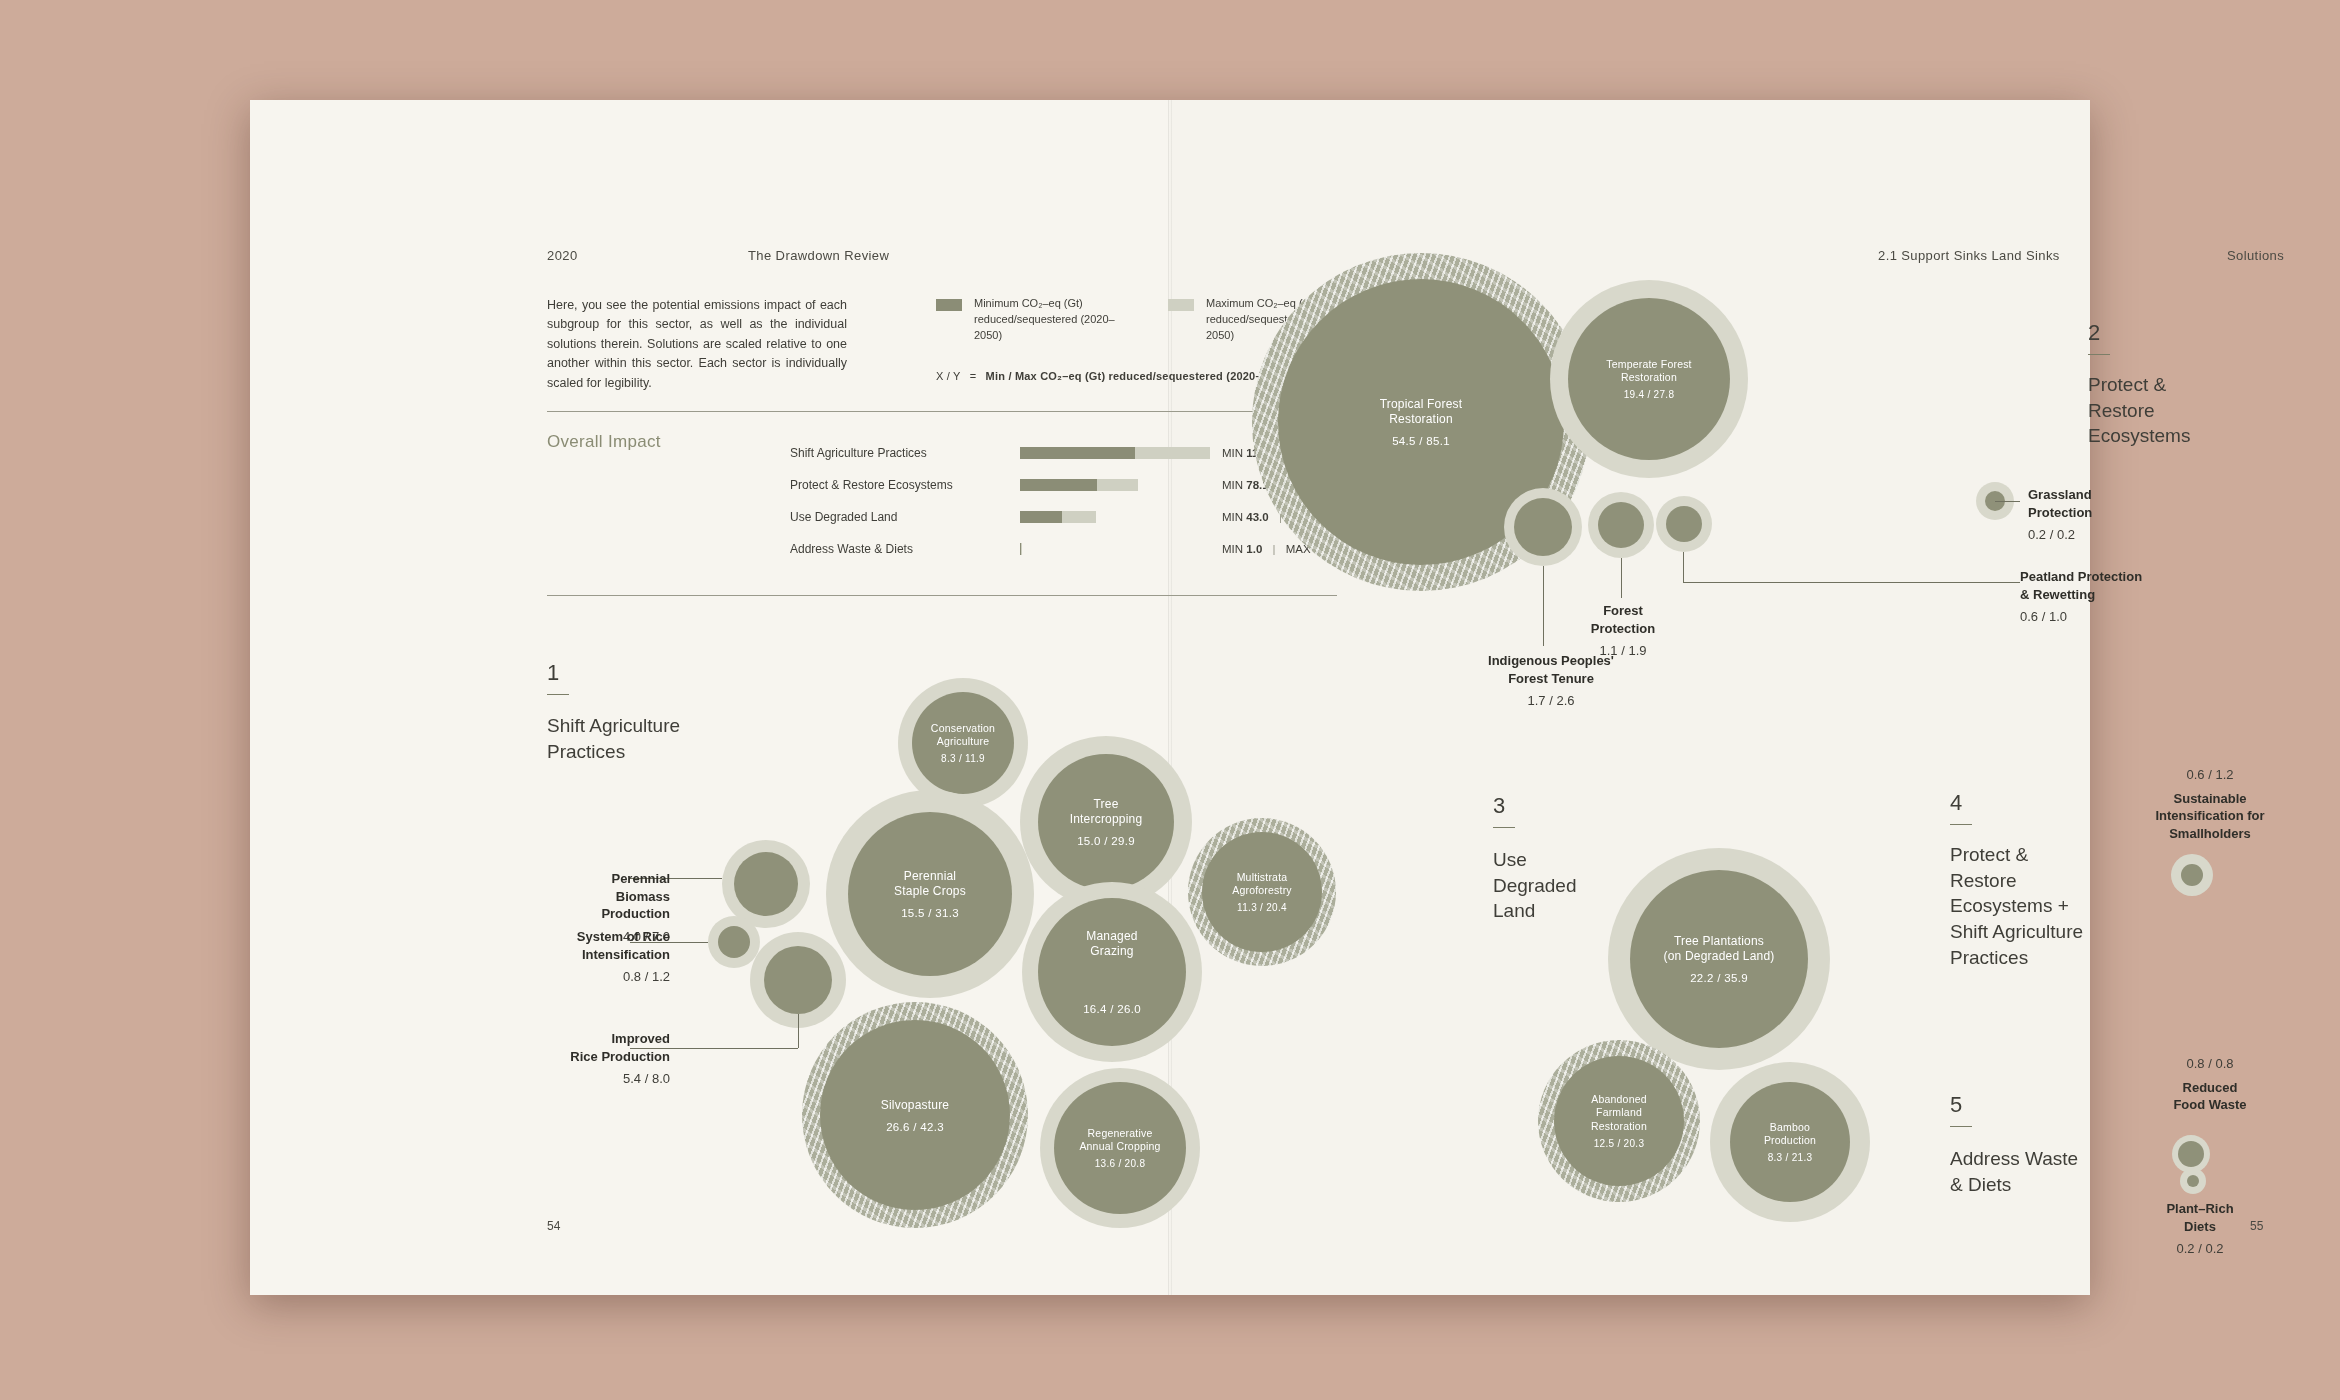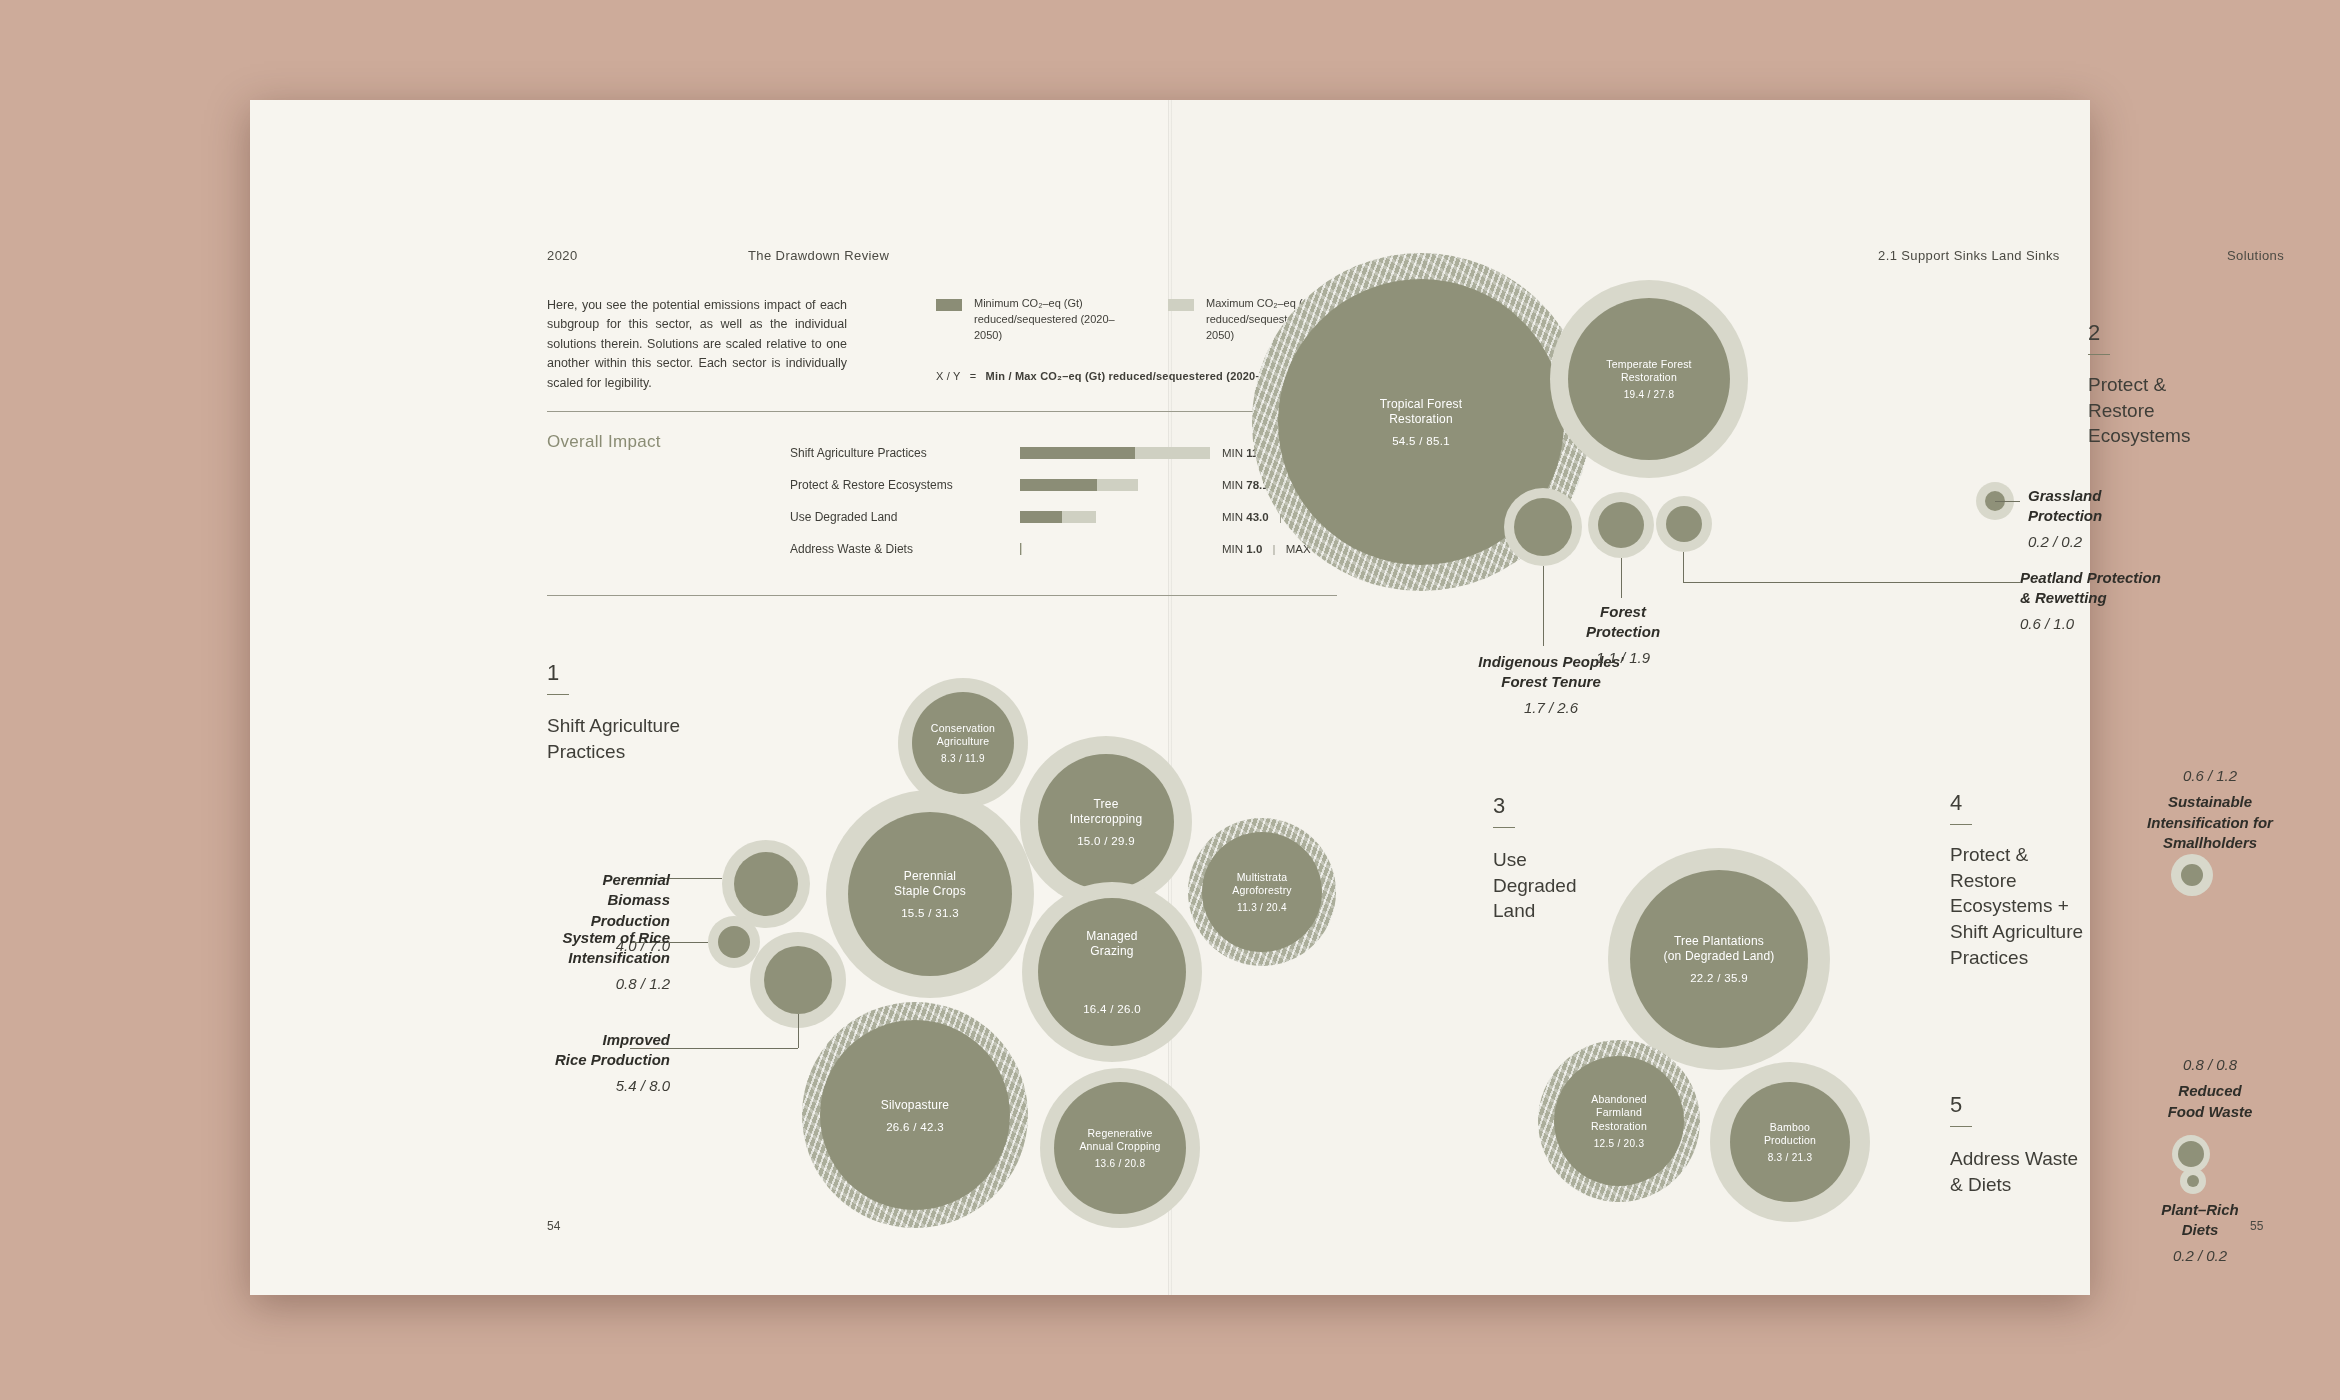--- a/index.html
+++ b/index.html
@@ -60,21 +60,21 @@
     background:
       repeating-linear-gradient(110deg, rgba(255,255,255,.55) 0 2px, rgba(120,125,100,.25) 2px 6px),
       repeating-linear-gradient(35deg, rgba(255,255,255,.35) 0 3px, rgba(130,135,110,.18) 3px 10px),
       #c9cabb;
   }
   .core .nm{font-size:12px;line-height:1.25;font-weight:normal;letter-spacing:.2px;}
   .core .vl{font-size:11.5px;margin-top:8px;letter-spacing:.3px;}
   .core.sm .nm{font-size:10.5px;}
   .core.sm .vl{font-size:10px;margin-top:5px;}
   
-  .callout{position:absolute;font-size:15px;line-height:1.35;color:#2f2e29;font-style:italic;}
+  .callout{position:absolute;font-size:13px;line-height:1.35;color:#2f2e29;}
   .callout .cname{font-weight:bold;}
   .callout .cval{font-weight:normal;margin-top:5px;color:#3f3e38;}
   .lead{position:absolute;background:#6f705f;}
   .lead.h{height:1px;}
   .lead.v{width:1px;}
   
   .folio{position:absolute;bottom:62px;font-size:12px;color:#4b4a43;}
 </style>
 </head>
 <body>

